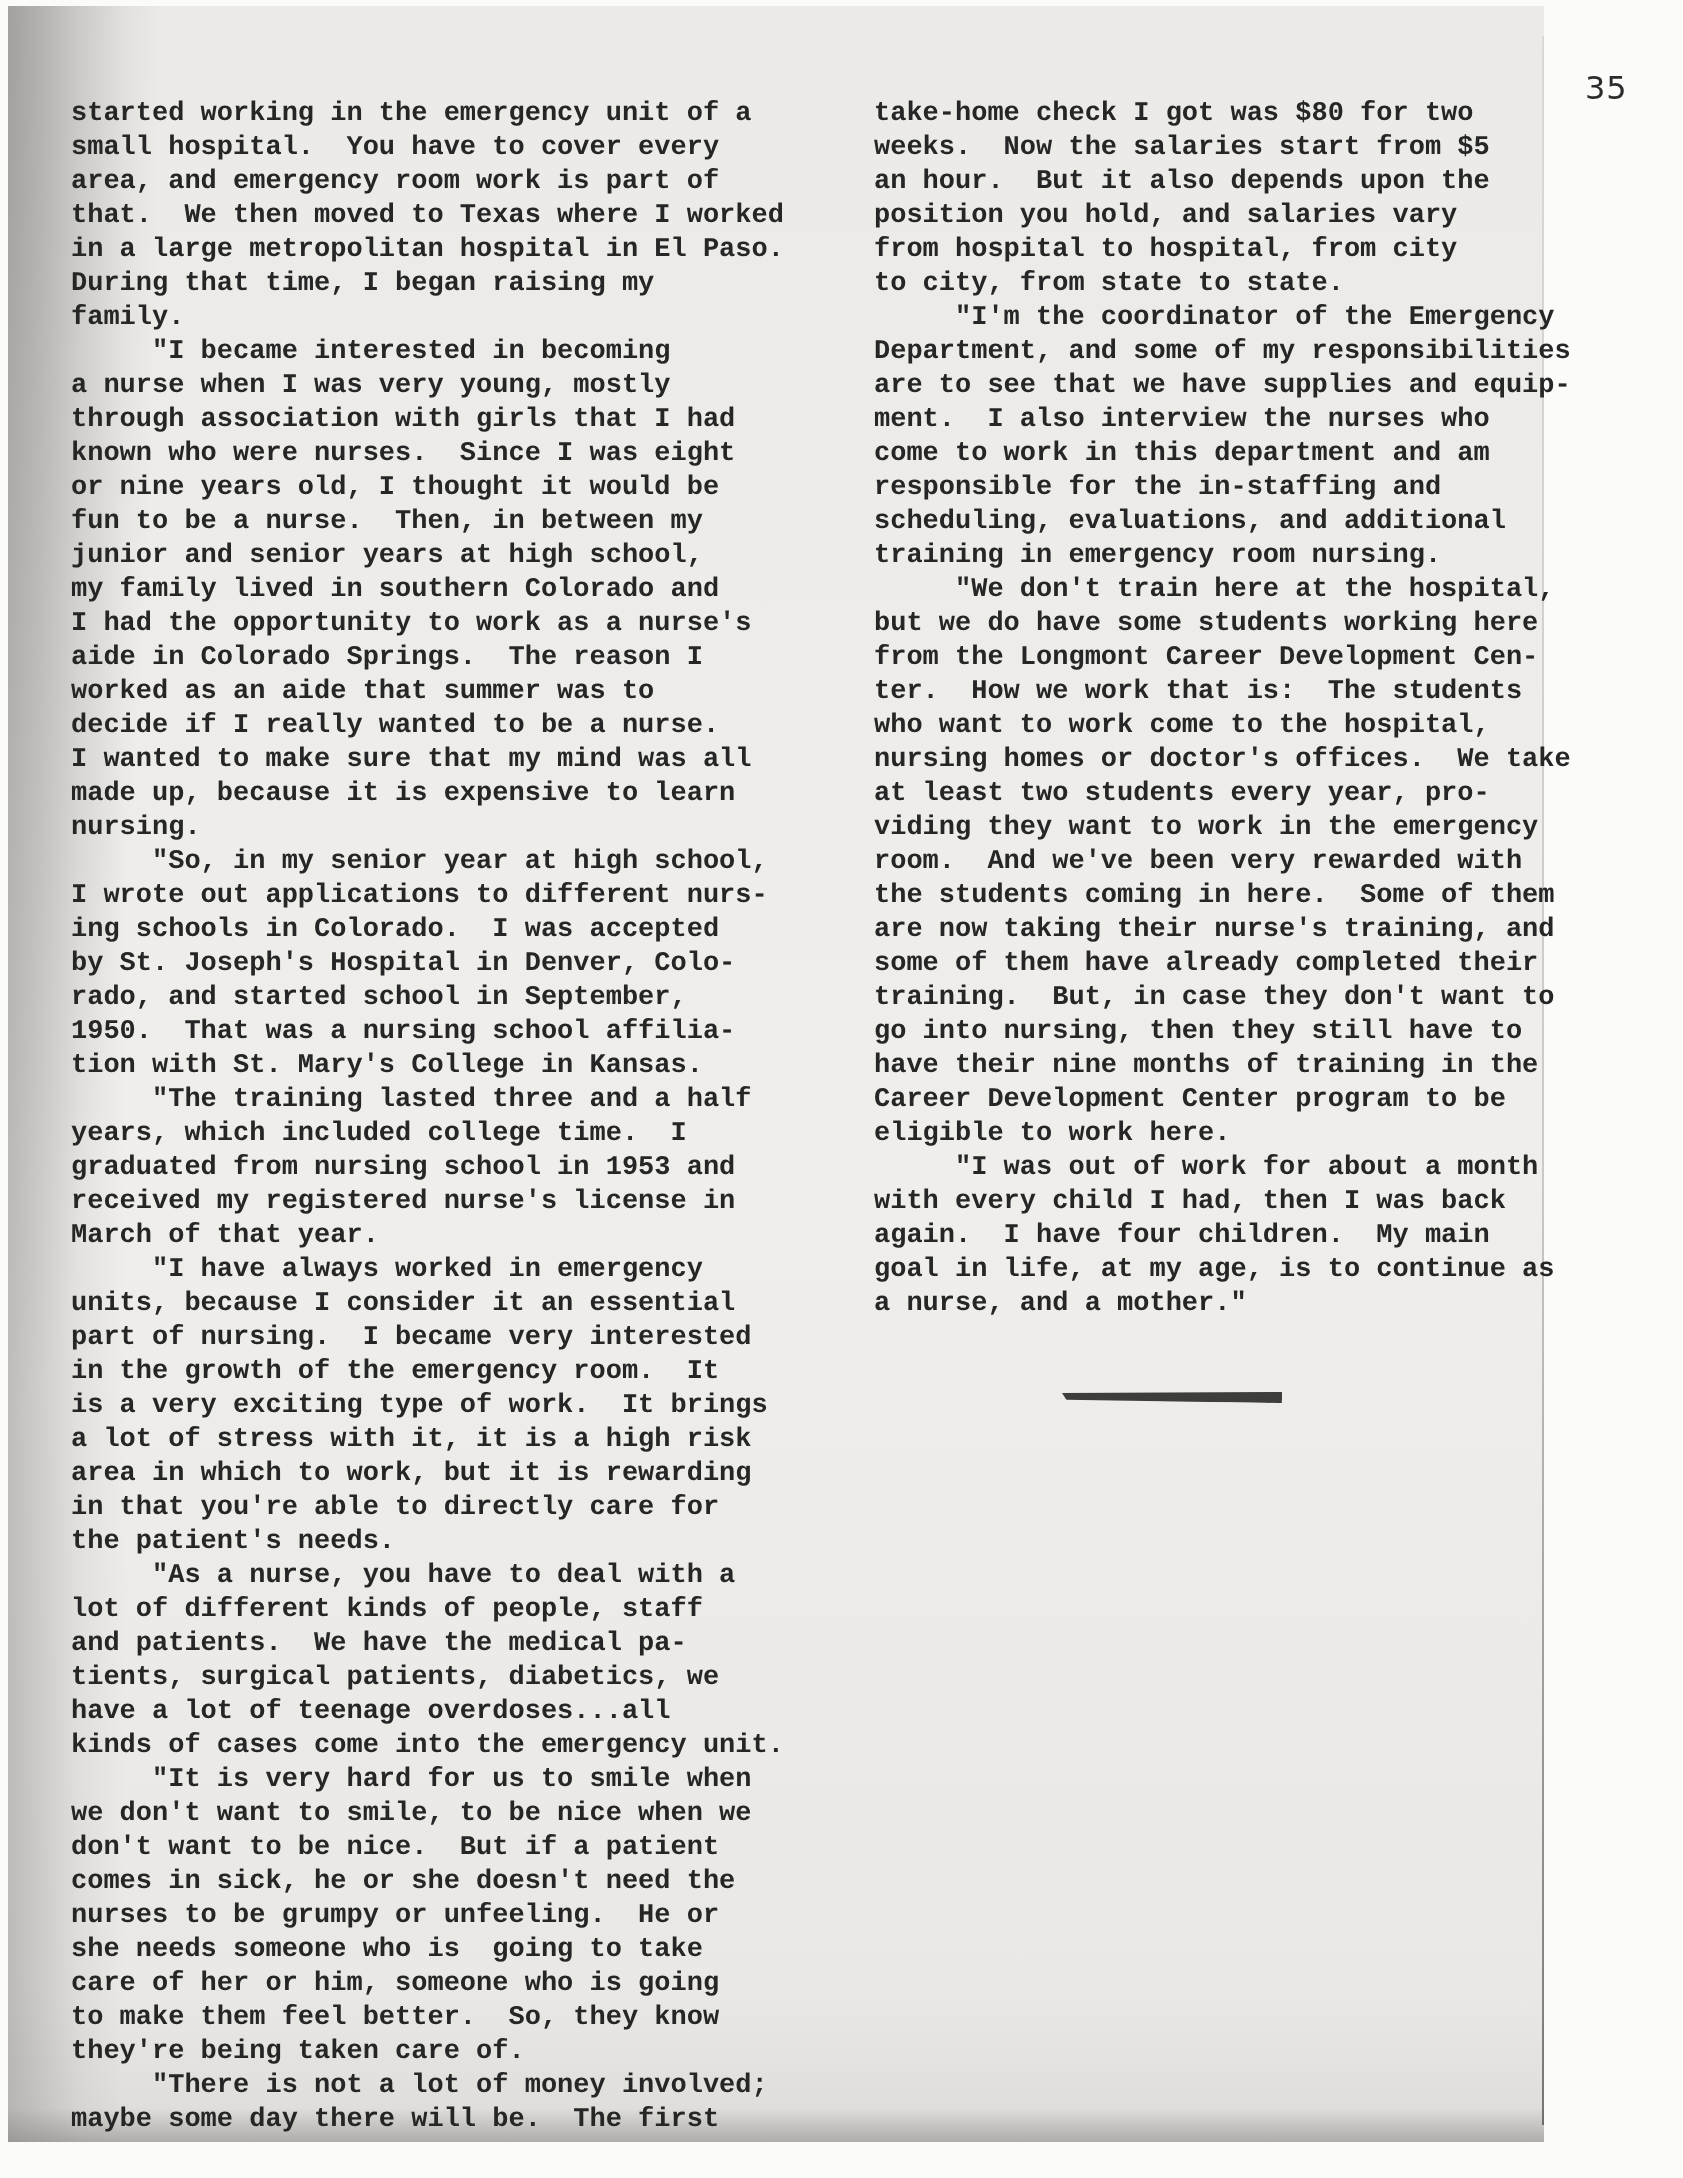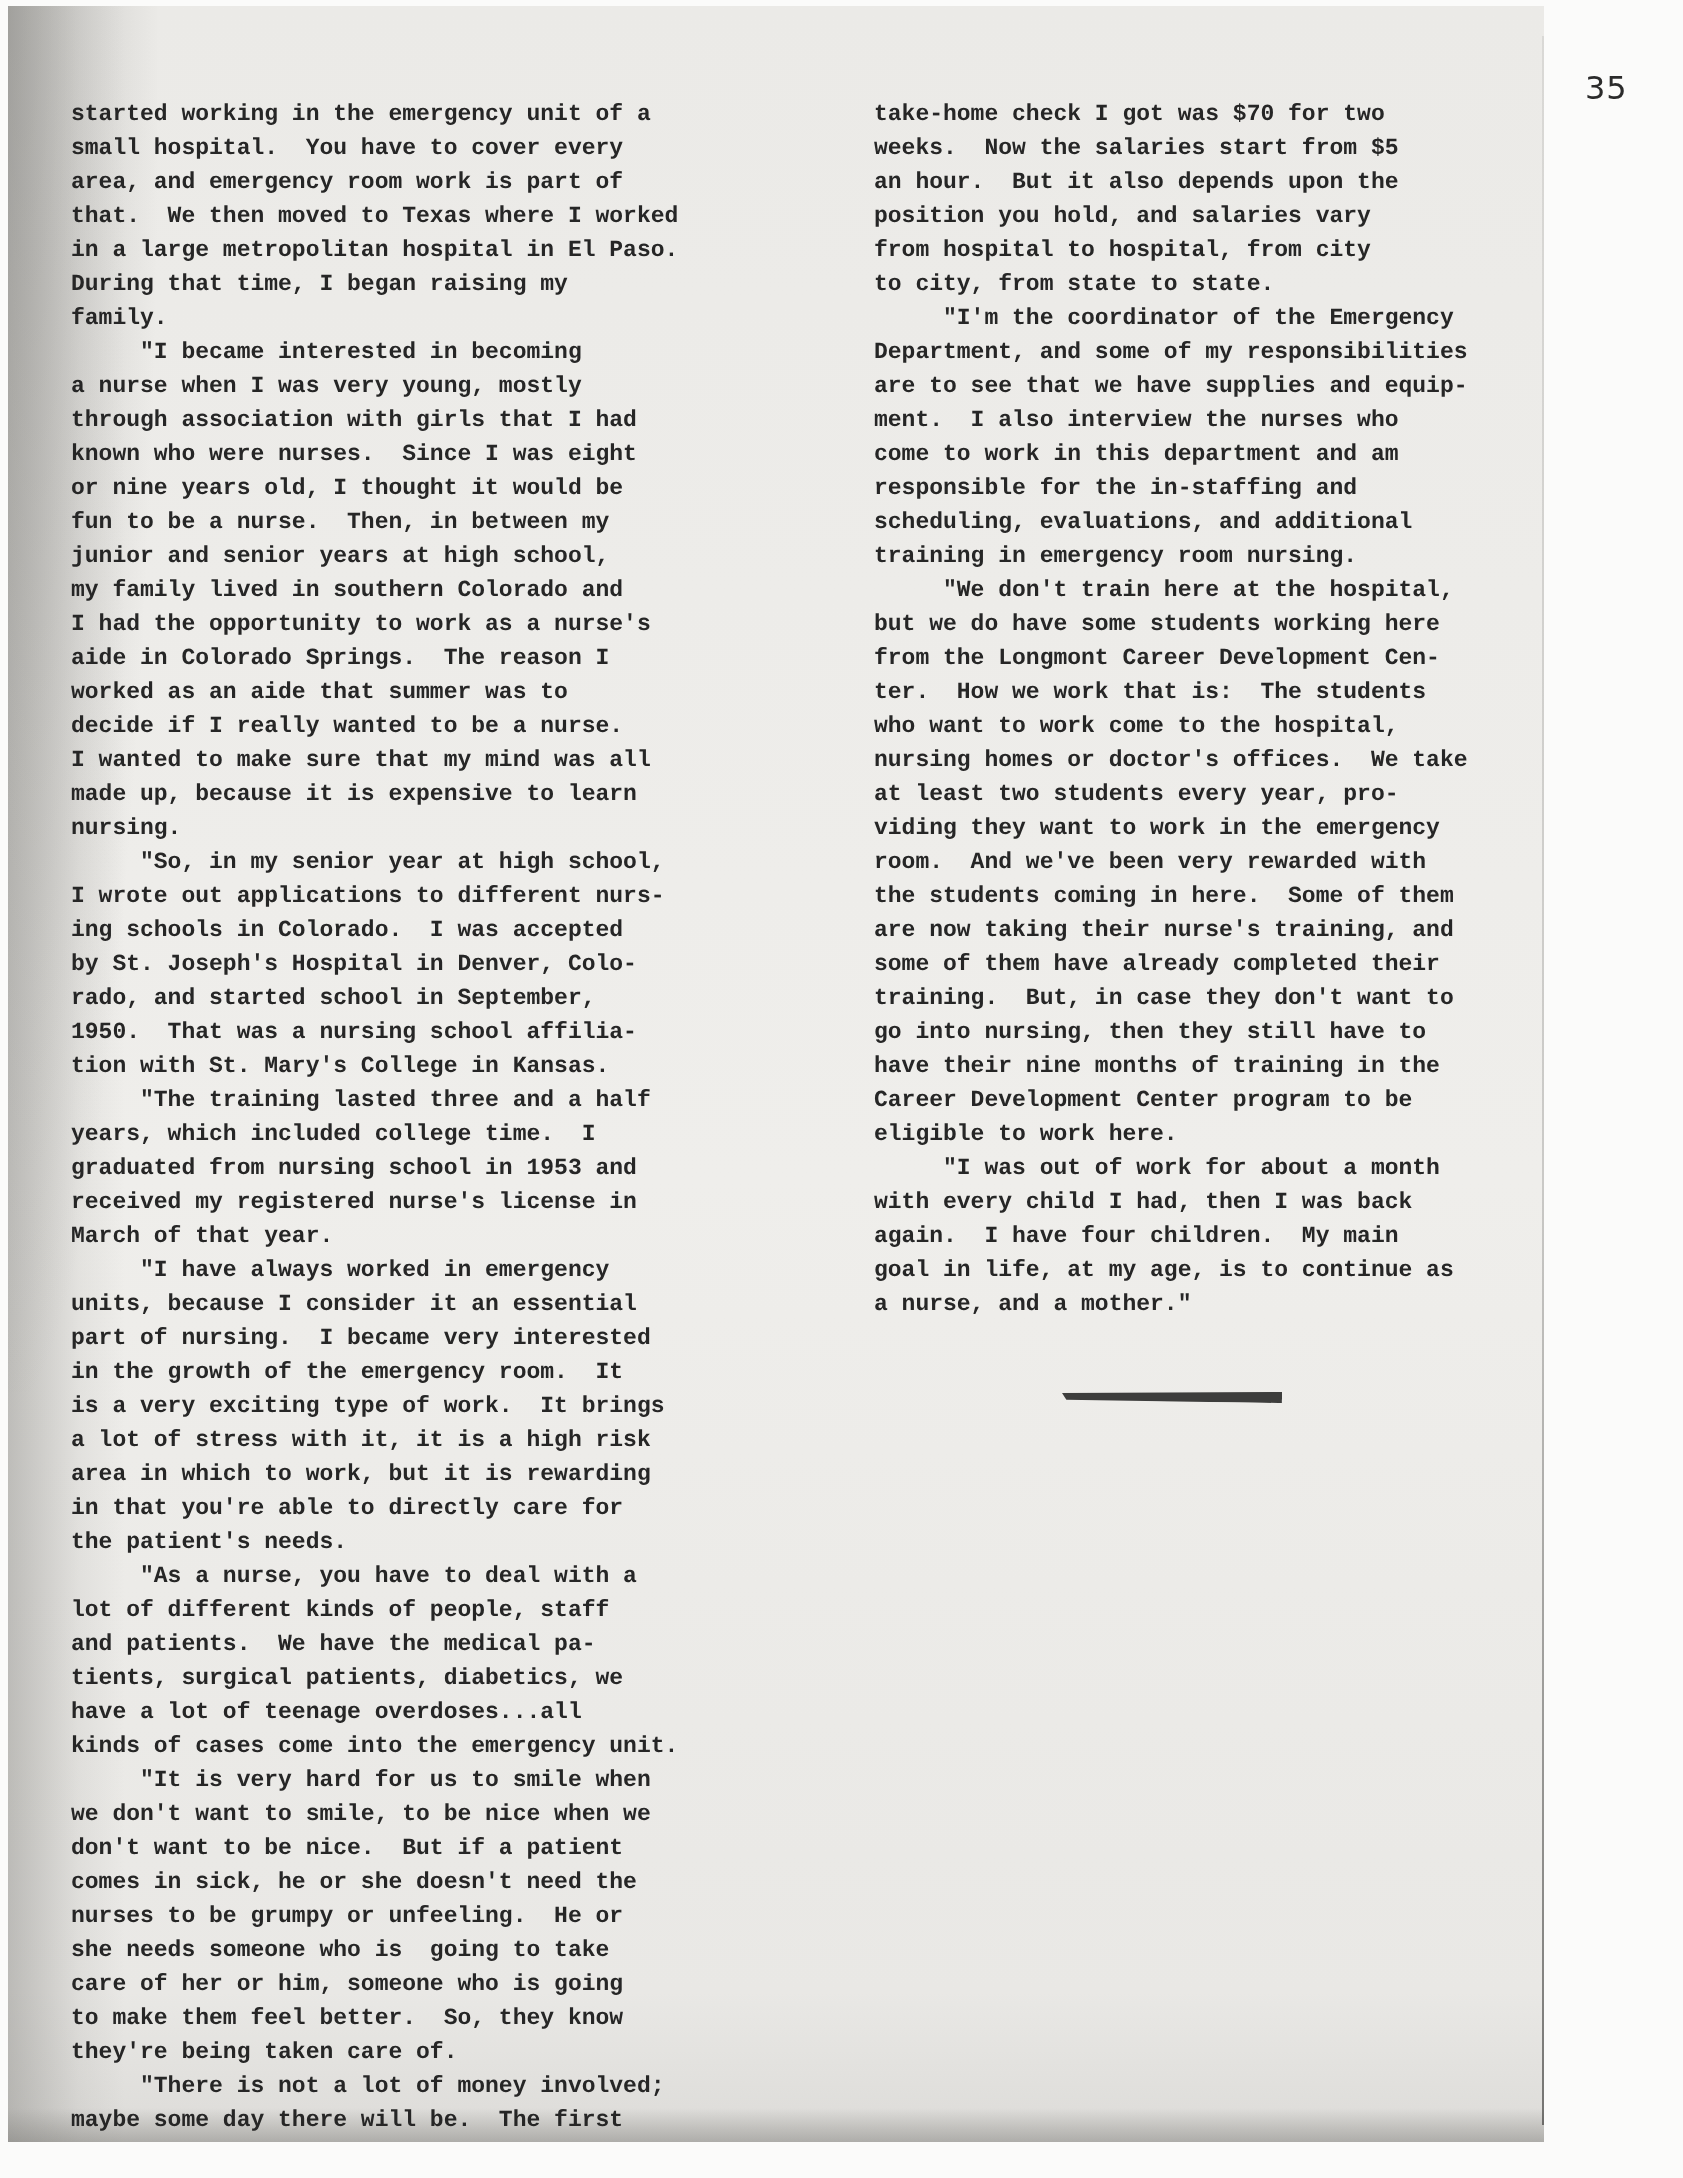--- a/index.html
+++ b/index.html
@@ -67,21 +67,21 @@
   .col {
     position: absolute;
     top: 91px;
   }
   .col-left  { left: 63px;  }
   .col-right { left: 866px; }
 
   pre.block {
     margin: 0;
     font-family: "Liberation Mono", "DejaVu Sans Mono", monospace;
-    font-size: 23px;
+    font-size: 27px;
     line-height: 34px;
     font-weight: 700;
     color: #262626;
     white-space: pre;
     text-rendering: geometricPrecision;
   }
   .block-gap    { margin-top: 11px; }
   .block-gap-sm { margin-top: 7px;  }
 
   .divider-bar {
@@ -164,21 +164,21 @@
 nurses to be grumpy or unfeeling.  He or
 she needs someone who is  going to take
 care of her or him, someone who is going
 to make them feel better.  So, they know
 they're being taken care of.
      "There is not a lot of money involved;
 maybe some day there will be.  The first</pre>
   </div>
 
   <div class="col col-right">
-    <pre class="block">take-home check I got was $70 for two
+    <pre class="block">take-home check I got was $80 for two
 weeks.  Now the salaries start from $5
 an hour.  But it also depends upon the
 position you hold, and salaries vary
 from hospital to hospital, from city
 to city, from state to state.</pre>
     <pre class="block block-gap-sm">     "I'm the coordinator of the Emergency
 Department, and some of my responsibilities
 are to see that we have supplies and equip-
 ment.  I also interview the nurses who
 come to work in this department and am

